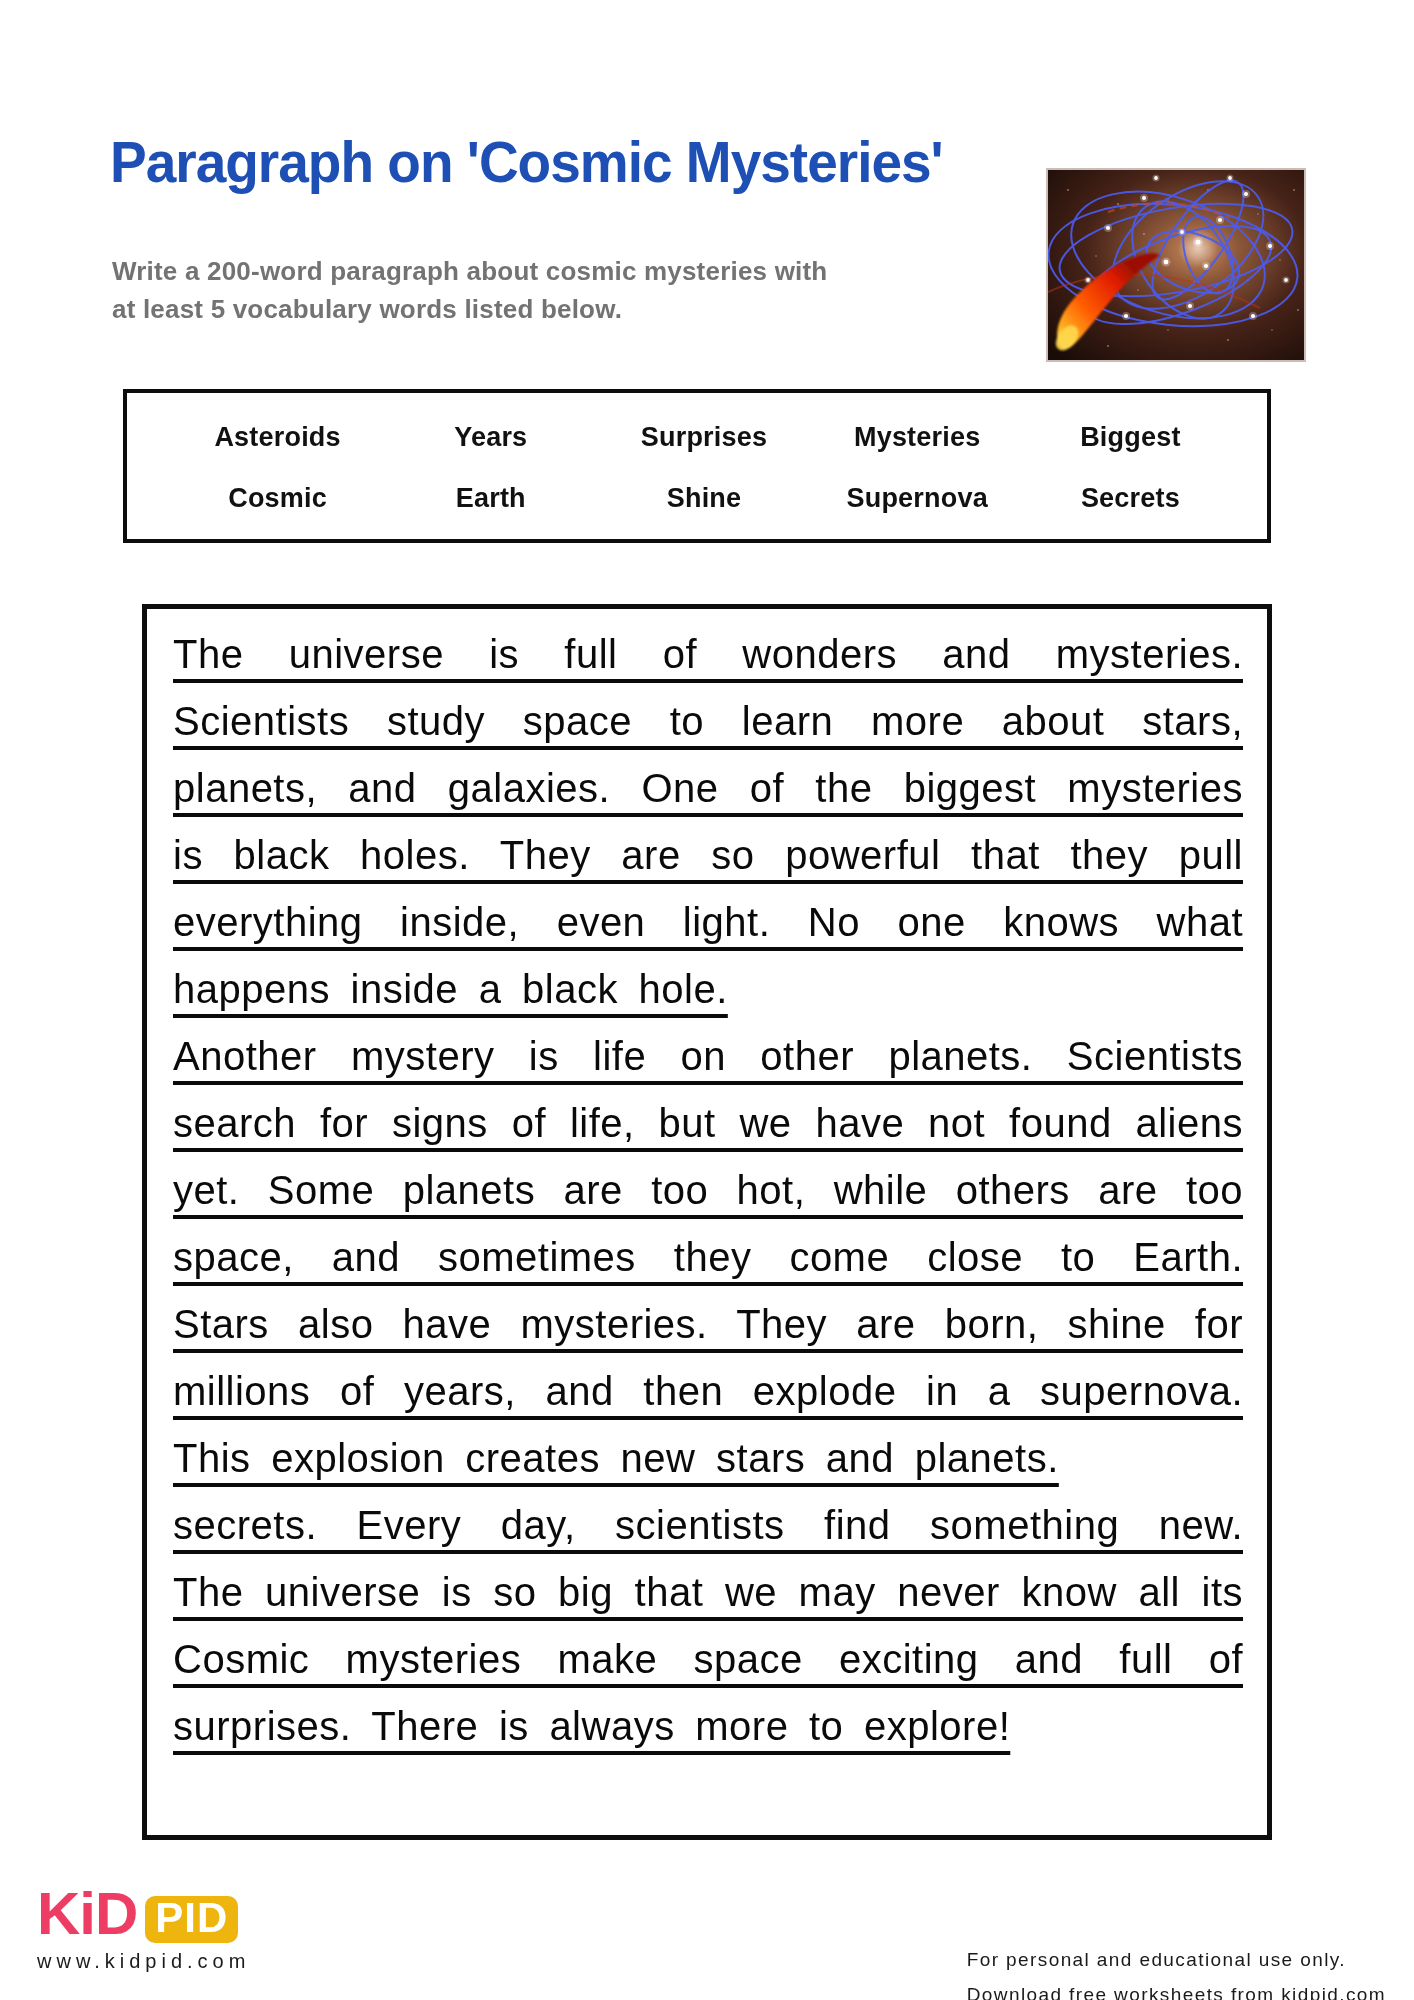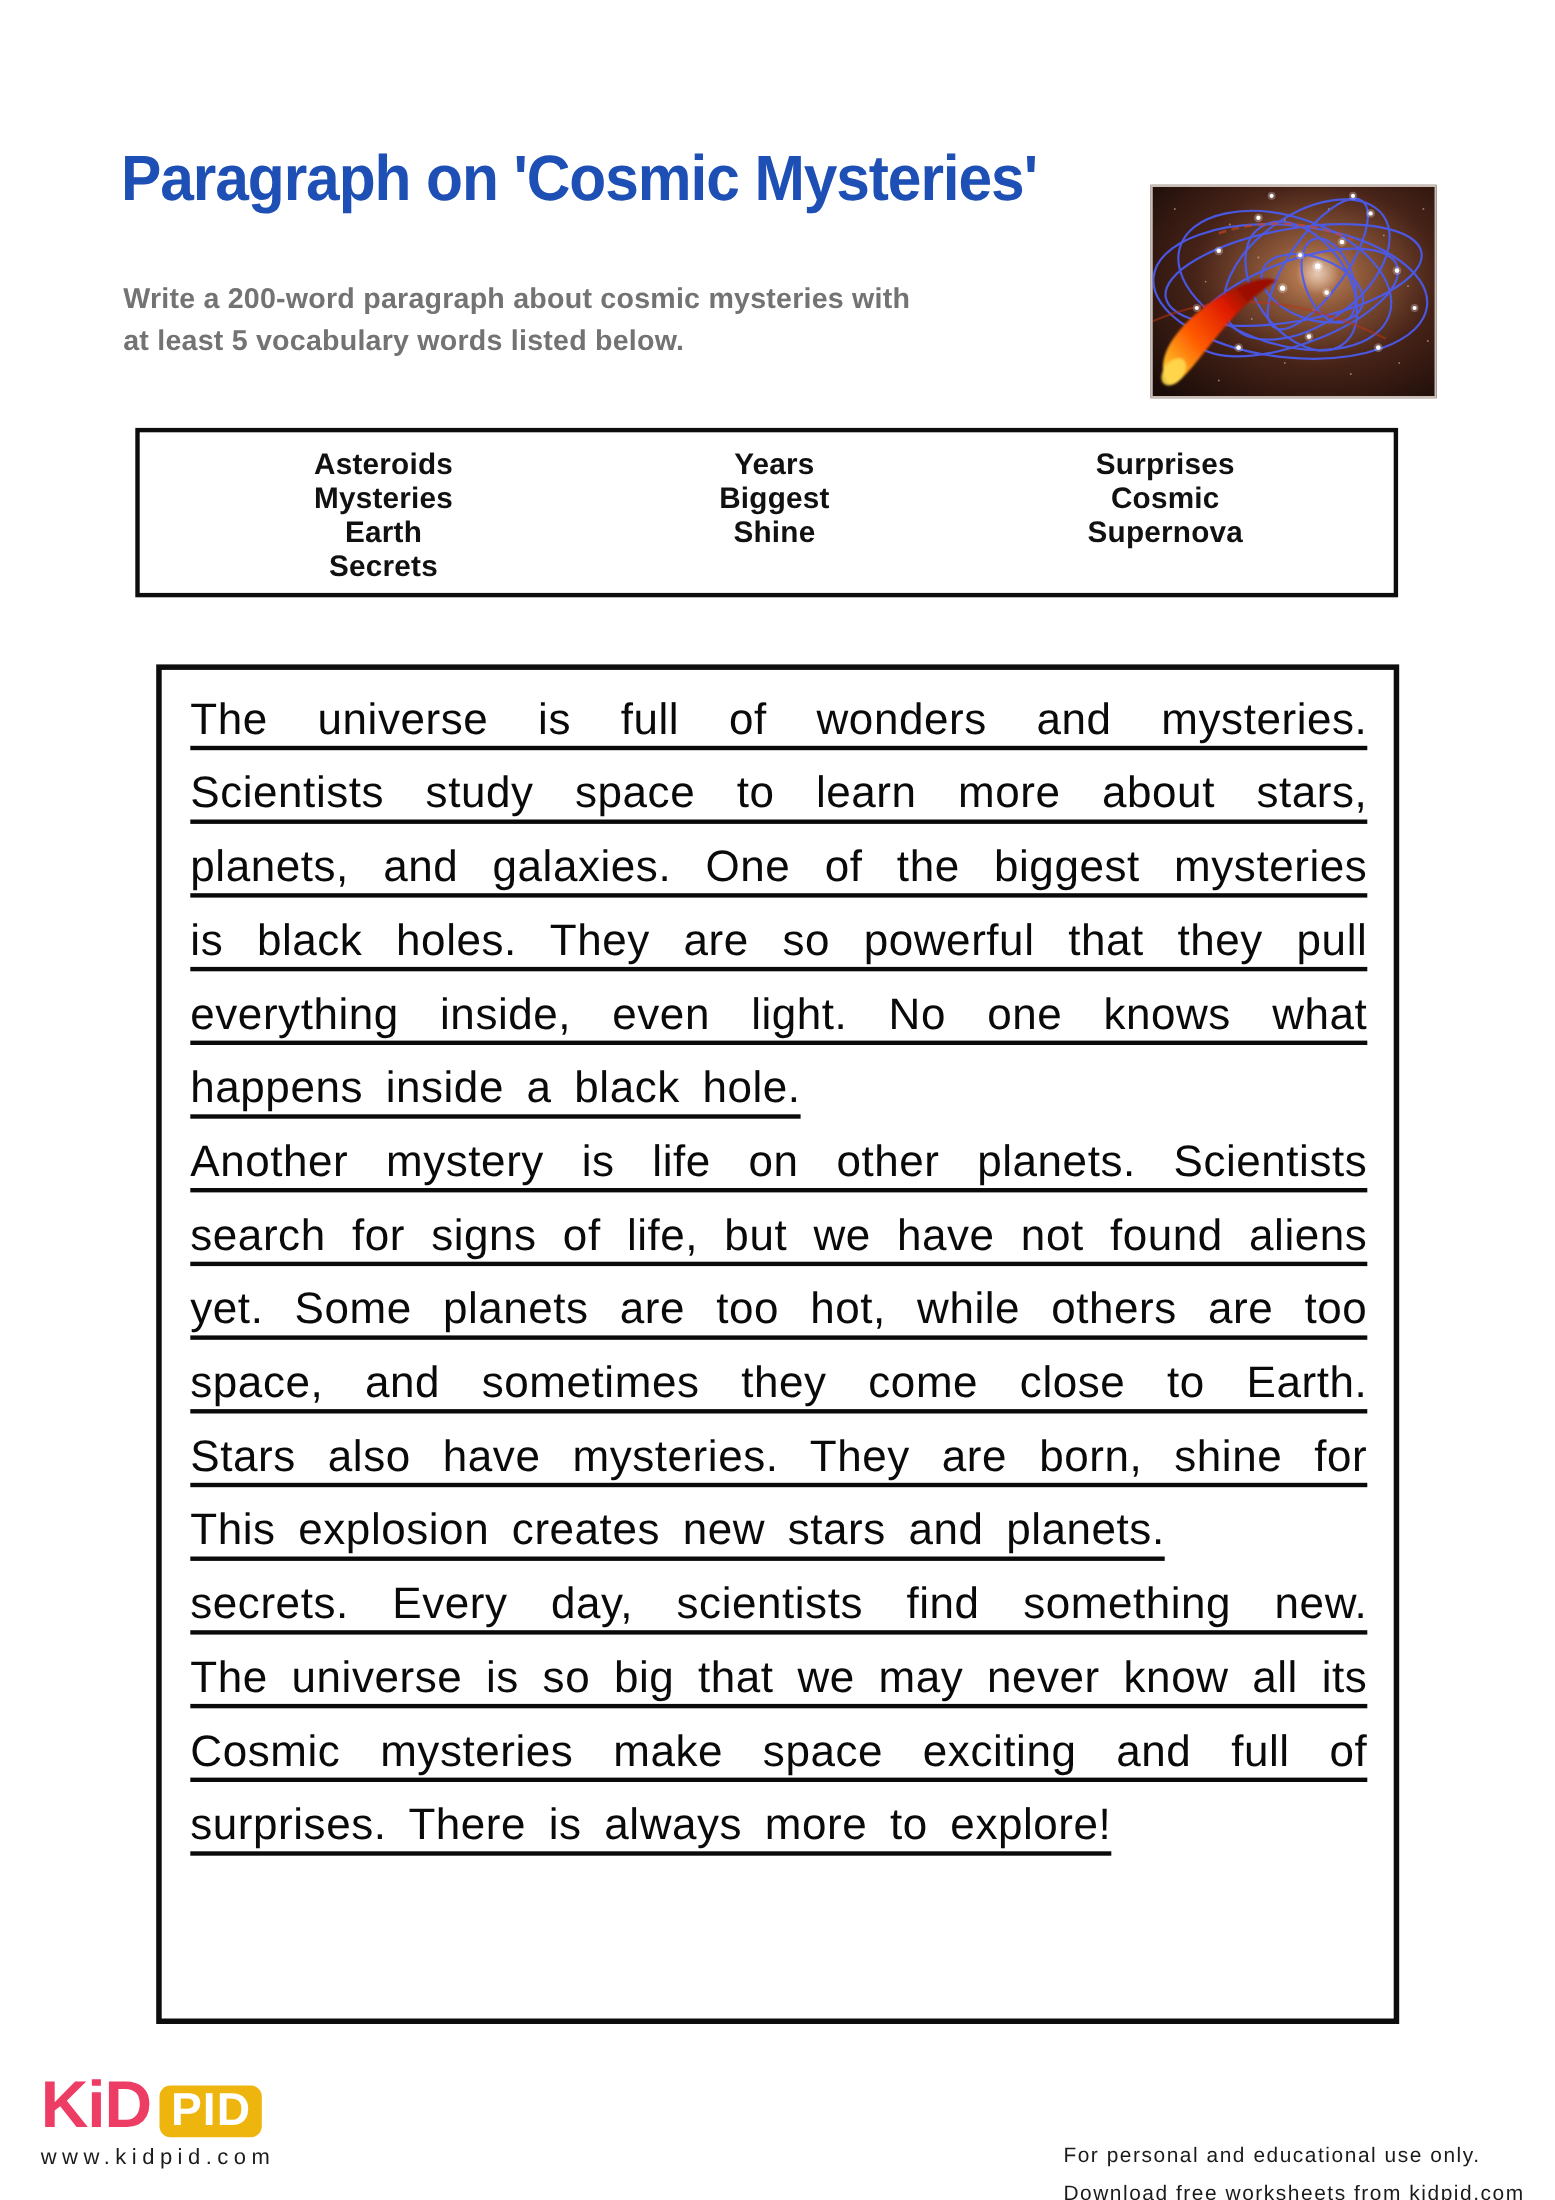--- a/index.html
+++ b/index.html
@@ -31,21 +31,21 @@
     background:#1a0c08;
   }
   .hero svg{display:block;width:100%;height:100%;}
   
   .vocab-box{
     position:absolute;left:123px;top:389px;
     width:1148px;height:154px;
     border:4px solid #0d0d0d;
     box-sizing:border-box;
     display:grid;
-    grid-template-columns:repeat(3,1fr);
+    grid-template-columns:repeat(5,1fr);
     grid-template-rows:1fr 1fr;
     align-items:center;
     padding:14px 30px 10px 44px;
   }
   .vocab-word{
     font-size:27px;font-weight:700;color:#111;
     text-align:center;letter-spacing:0.2px;
   }
   
   .essay-box{
@@ -231,20 +231,21 @@
       <div class="essay-line">Scientists study space to learn more about stars,</div>
       <div class="essay-line">planets, and galaxies. One of the biggest mysteries</div>
       <div class="essay-line">is black holes. They are so powerful that they pull</div>
       <div class="essay-line">everything inside, even light. No one knows what</div>
       <div class="essay-line last">happens inside a black hole.</div>
       <div class="essay-line">Another mystery is life on other planets. Scientists</div>
       <div class="essay-line">search for signs of life, but we have not found aliens</div>
       <div class="essay-line">yet. Some planets are too hot, while others are too</div>
       <div class="essay-line">space, and sometimes they come close to Earth.</div>
       <div class="essay-line">Stars also have mysteries. They are born, shine for</div>
+      <div class="essay-line">millions of years, and then explode in a supernova.</div>
       <div class="essay-line last">This explosion creates new stars and planets.</div>
       <div class="essay-line">secrets. Every day, scientists find something new.</div>
       <div class="essay-line">The universe is so big that we may never know all its</div>
       <div class="essay-line">Cosmic mysteries make space exciting and full of</div>
       <div class="essay-line last">surprises. There is always more to explore!</div>
     </div>
 
   <div class="footer-logo">
     <span class="logo-kid">KiD</span>
     <span class="logo-pid">PID</span>

